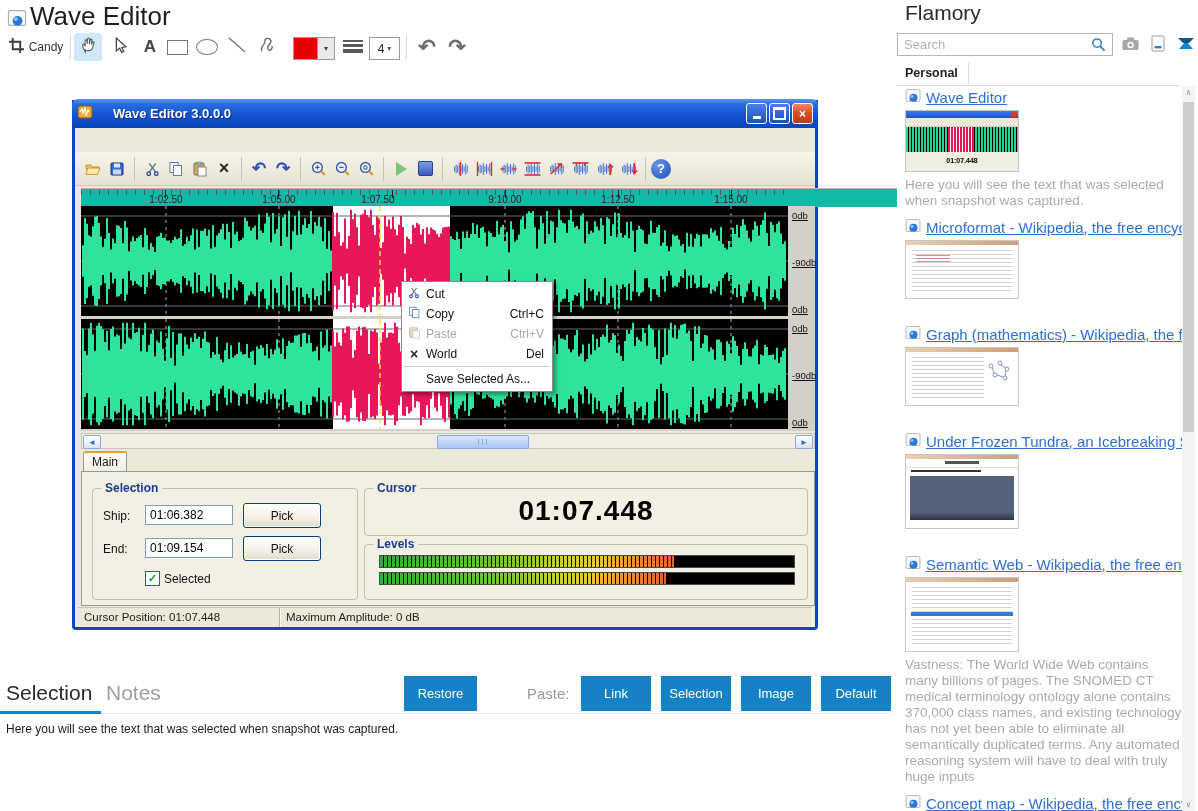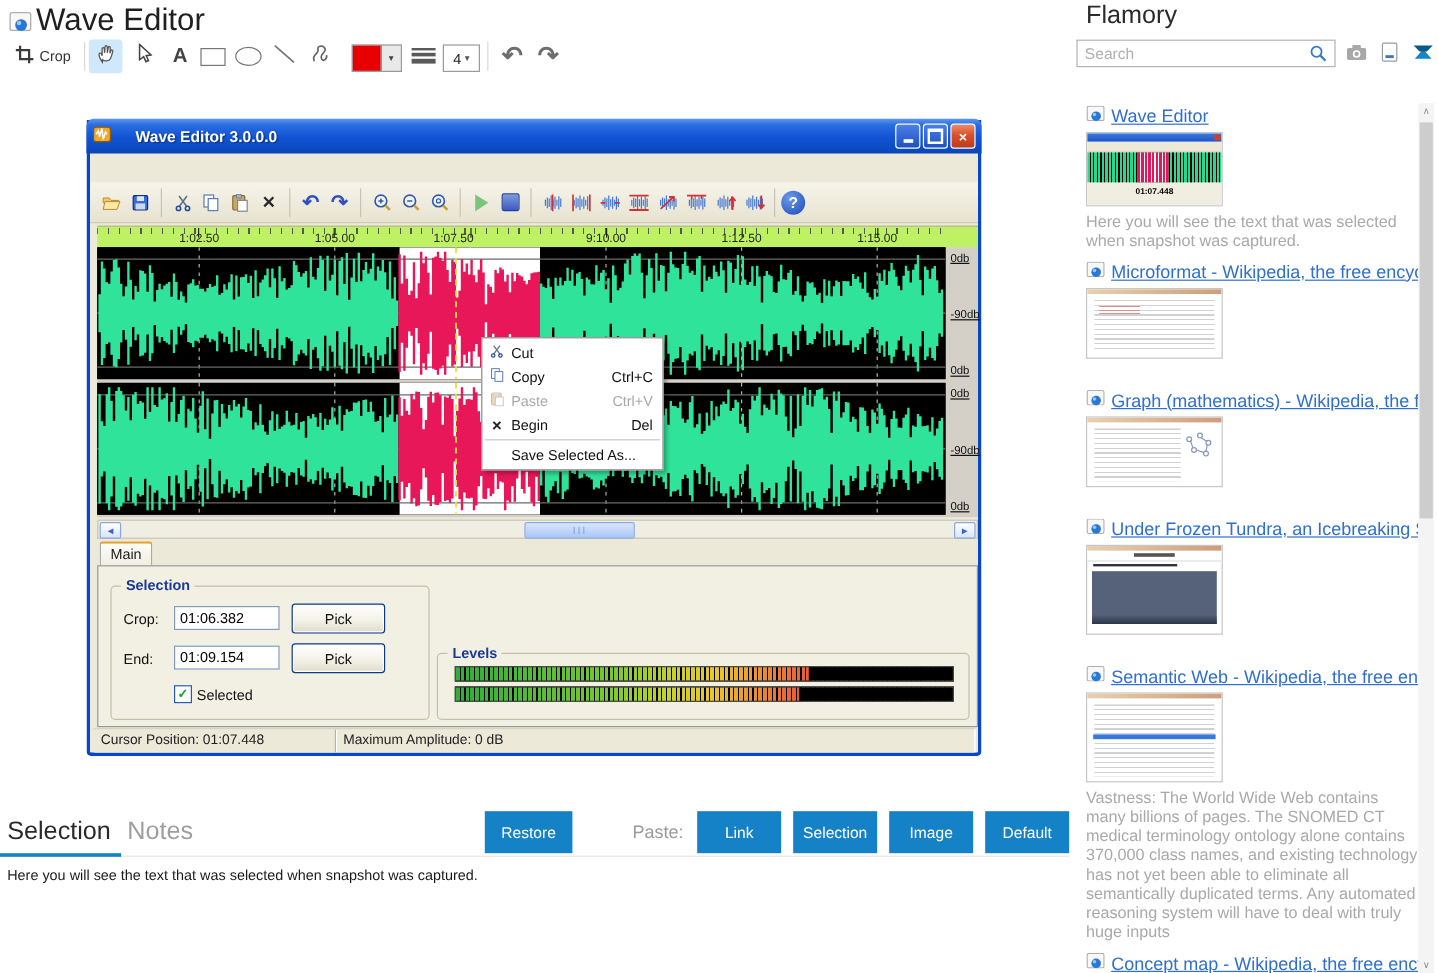--- a/index.html
+++ b/index.html
@@ -45,21 +45,21 @@
   #xp-menubar span{padding:2px 7px;color:#111;}
   #xp-toolbar{left:0;top:52px;width:740px;height:34px;background:linear-gradient(180deg,#f6f4ea,#e7e3d2);
         display:flex;align-items:center;padding-left:6px;box-sizing:border-box;border-bottom:1px solid #cfcaB8;}
   .xsep{width:1px;height:24px;background:#c9c4b2;margin:0 5px;}
   .xico{width:24px;height:24px;display:flex;align-items:center;justify-content:center;}
   .xglyph{font-size:17px;font-weight:bold;color:#3050c0;}
   .play-tri{width:0;height:0;border-left:11px solid #7cc47c;border-top:7px solid transparent;border-bottom:7px solid transparent;}
   .stop-sq{width:13px;height:13px;background:linear-gradient(180deg,#7e9ce0,#3a5cc0);border:1px solid #26409a;border-radius:2px;}
 
   
-  #xp-ruler{left:6px;top:88px;width:734px;height:18px;background:#bef264;border-top:1px solid #b8b4a4;}
+  #xp-ruler{left:6px;top:88px;width:816px;height:18px;background:#14b8a6;border-top:1px solid #b8b4a4;}
   #xp-ruler .ticks{position:absolute;left:0;top:1px;width:707px;height:5px;
         background:repeating-linear-gradient(90deg,#555 0 1px,transparent 1px 9px);}
   #xp-ruler .rlab{position:absolute;top:5px;transform:translateX(-50%);font-size:10px;color:#222;}
   #xp-ruler .majt{position:absolute;top:1px;width:1px;height:8px;background:#222;}
 
   
   #xp-waves{left:6px;top:106px;width:734px;height:225px;background:#d4d0c8;}
   .wave-ch{position:absolute;left:0;width:707px;height:110px;background:#000;}
   .wlab{position:absolute;left:711px;width:26px;font-size:9.5px;color:#111;text-decoration:underline;}
 
@@ -170,21 +170,21 @@
 </span>
 <div class="abs" id="snap-title">Wave Editor</div>
 
 <div class="abs ftool" id="crop-btn">
   <span>
     <svg width="15" height="15" viewBox="0 0 16 16" fill="none" stroke="#3a3a3a" stroke-width="2">
         <path d="M4 0 V12 H16"></path>
         <path d="M0 4 H12 V16"></path>
       </svg>
   </span>
-  <span>Crop</span>
+  <span>Candy</span>
 </div>
 <div class="abs vsep" style="left:70px"></div>
 
 <div class="abs ftool tbtn active" style="left:74px">
   <span>
     <svg width="17" height="18" viewBox="0 0 16 17">
         <path d="M5 15 C3.6 13 2.4 10.6 2.4 8.6 c0-1 1.4-1.2 1.8-.2 l.6 1.4 V4.4 c0-1.2 1.6-1.2 1.7 0 l.2 3.2 .4-4.8 c.1-1.2 1.7-1.1 1.7.1 l.1 4.7 .7-4.1 c.2-1.1 1.7-.9 1.6.2 l-.3 4.3 .8-2.1 c.4-1 1.8-.6 1.5.5 -.5 1.9-1 4.2-1.9 5.8 -1.1 2-4.6 2.4-6.3.8 z" fill="#fff" stroke="#555" stroke-width="1"></path>
       </svg>
   </span>
 </div>
@@ -511,28 +511,32 @@
         <i style="left:40px"></i>
         <i style="left:44px"></i>
         <i style="left:48px"></i>
       </span>
   </div>
 
   <div class="abs" id="xp-tab">Main</div>
   <div class="abs" id="xp-panel">
     <div class="grp" style="left:10px;top:16px;width:264px;height:110px">
       <span class="glab">Selection</span>
-      <span class="flab" style="left:10px;top:20px">Crop:</span>
+      <span class="flab" style="left:10px;top:20px">Ship:</span>
       <input class="xinput" style="left: 52px; top: 16px; width: 88px;" value="01:06.382">
       <button class="xp-btn" style="left:150px;top:14px">Pick</button>
       <span class="flab" style="left:10px;top:53px">End:</span>
       <input class="xinput" style="left: 52px; top: 49px; width: 88px;" value="01:09.154">
       <button class="xp-btn" style="left:150px;top:47px">Pick</button>
       <span class="xcheck" style="left:52px;top:82px">✓</span>
       <span class="flab" style="left:71px;top:83px">Selected</span>
+    </div>
+    <div class="grp" style="left:282px;top:16px;width:442px;height:46px">
+      <span class="glab">Cursor</span>
+      <div id="cursor-big" style="top:6px">01:07.448</div>
     </div>
     <div class="grp" style="left:282px;top:72px;width:442px;height:54px">
       <span class="glab">Levels</span>
       <div class="meter" style="top:10px">
           <div class="fill" style="width:71%"></div>
           <div class="seg"></div>
         </div>
       <div class="meter" style="top:27px">
           <div class="fill" style="width:69%"></div>
           <div class="seg"></div>
@@ -567,21 +571,21 @@
       <span class="ci" style="opacity:.45"><svg width="13" height="13" viewBox="0 0 16 16">
             <rect x="2" y="2" width="10" height="12" rx="1" fill="#c8a86a" stroke="#8a6a30"></rect>
             <rect x="5" y="1" width="4" height="3" fill="#98b8d8"></rect>
             <rect x="6" y="6" width="8" height="9" fill="#fff" stroke="#888"></rect>
           </svg></span>
       <span>Paste</span>
       <span>Ctrl+V</span>
     </div>
     <div class="ctxrow">
       <span class="ci" style="font-weight:bold;font-size:14px;color:#222">×</span>
-      <span>Begin</span>
+      <span>World</span>
       <span>Del</span>
     </div>
     <div class="ctxsep"></div>
     <div class="ctxrow">
       <span class="ci"></span>
       <span>Save Selected As...</span>
       <span></span>
     </div>
   </div>
 </div>
@@ -622,20 +626,23 @@
         <rect x="3.5" y="11" width="7" height="2.4" fill="#3a78c8"></rect>
       </svg>
   </span>
   <span class="abs" style="left:280px;top:36px">
     <svg width="18" height="15" viewBox="0 0 18 15">
         <polygon points="2,13 9,5 16,13" fill="#1585c8"></polygon>
         <polygon points="1,2 17,2 12,7 6,7" fill="#0a5a88"></polygon>
       </svg>
   </span>
 
+  <div class="abs" id="sb-tabrow">
+    <span id="sb-tab">Personal</span>
+  </div>
 
   <div class="abs" id="sb-list">
 
     <div class="s-item">
       <div class="trow">
           <span><svg width="16" height="13" viewBox="0 0 16 14">
               <rect x="0.5" y="0.5" width="15" height="13" rx="1.5" fill="#f8f8f8" stroke="#b0b0b0"></rect>
               <circle cx="8.5" cy="9.5" r="4.3" fill="#2878d8"></circle>
               <circle cx="7" cy="8" r="1.6" fill="#9cc8f0"></circle>
             </svg></span>

